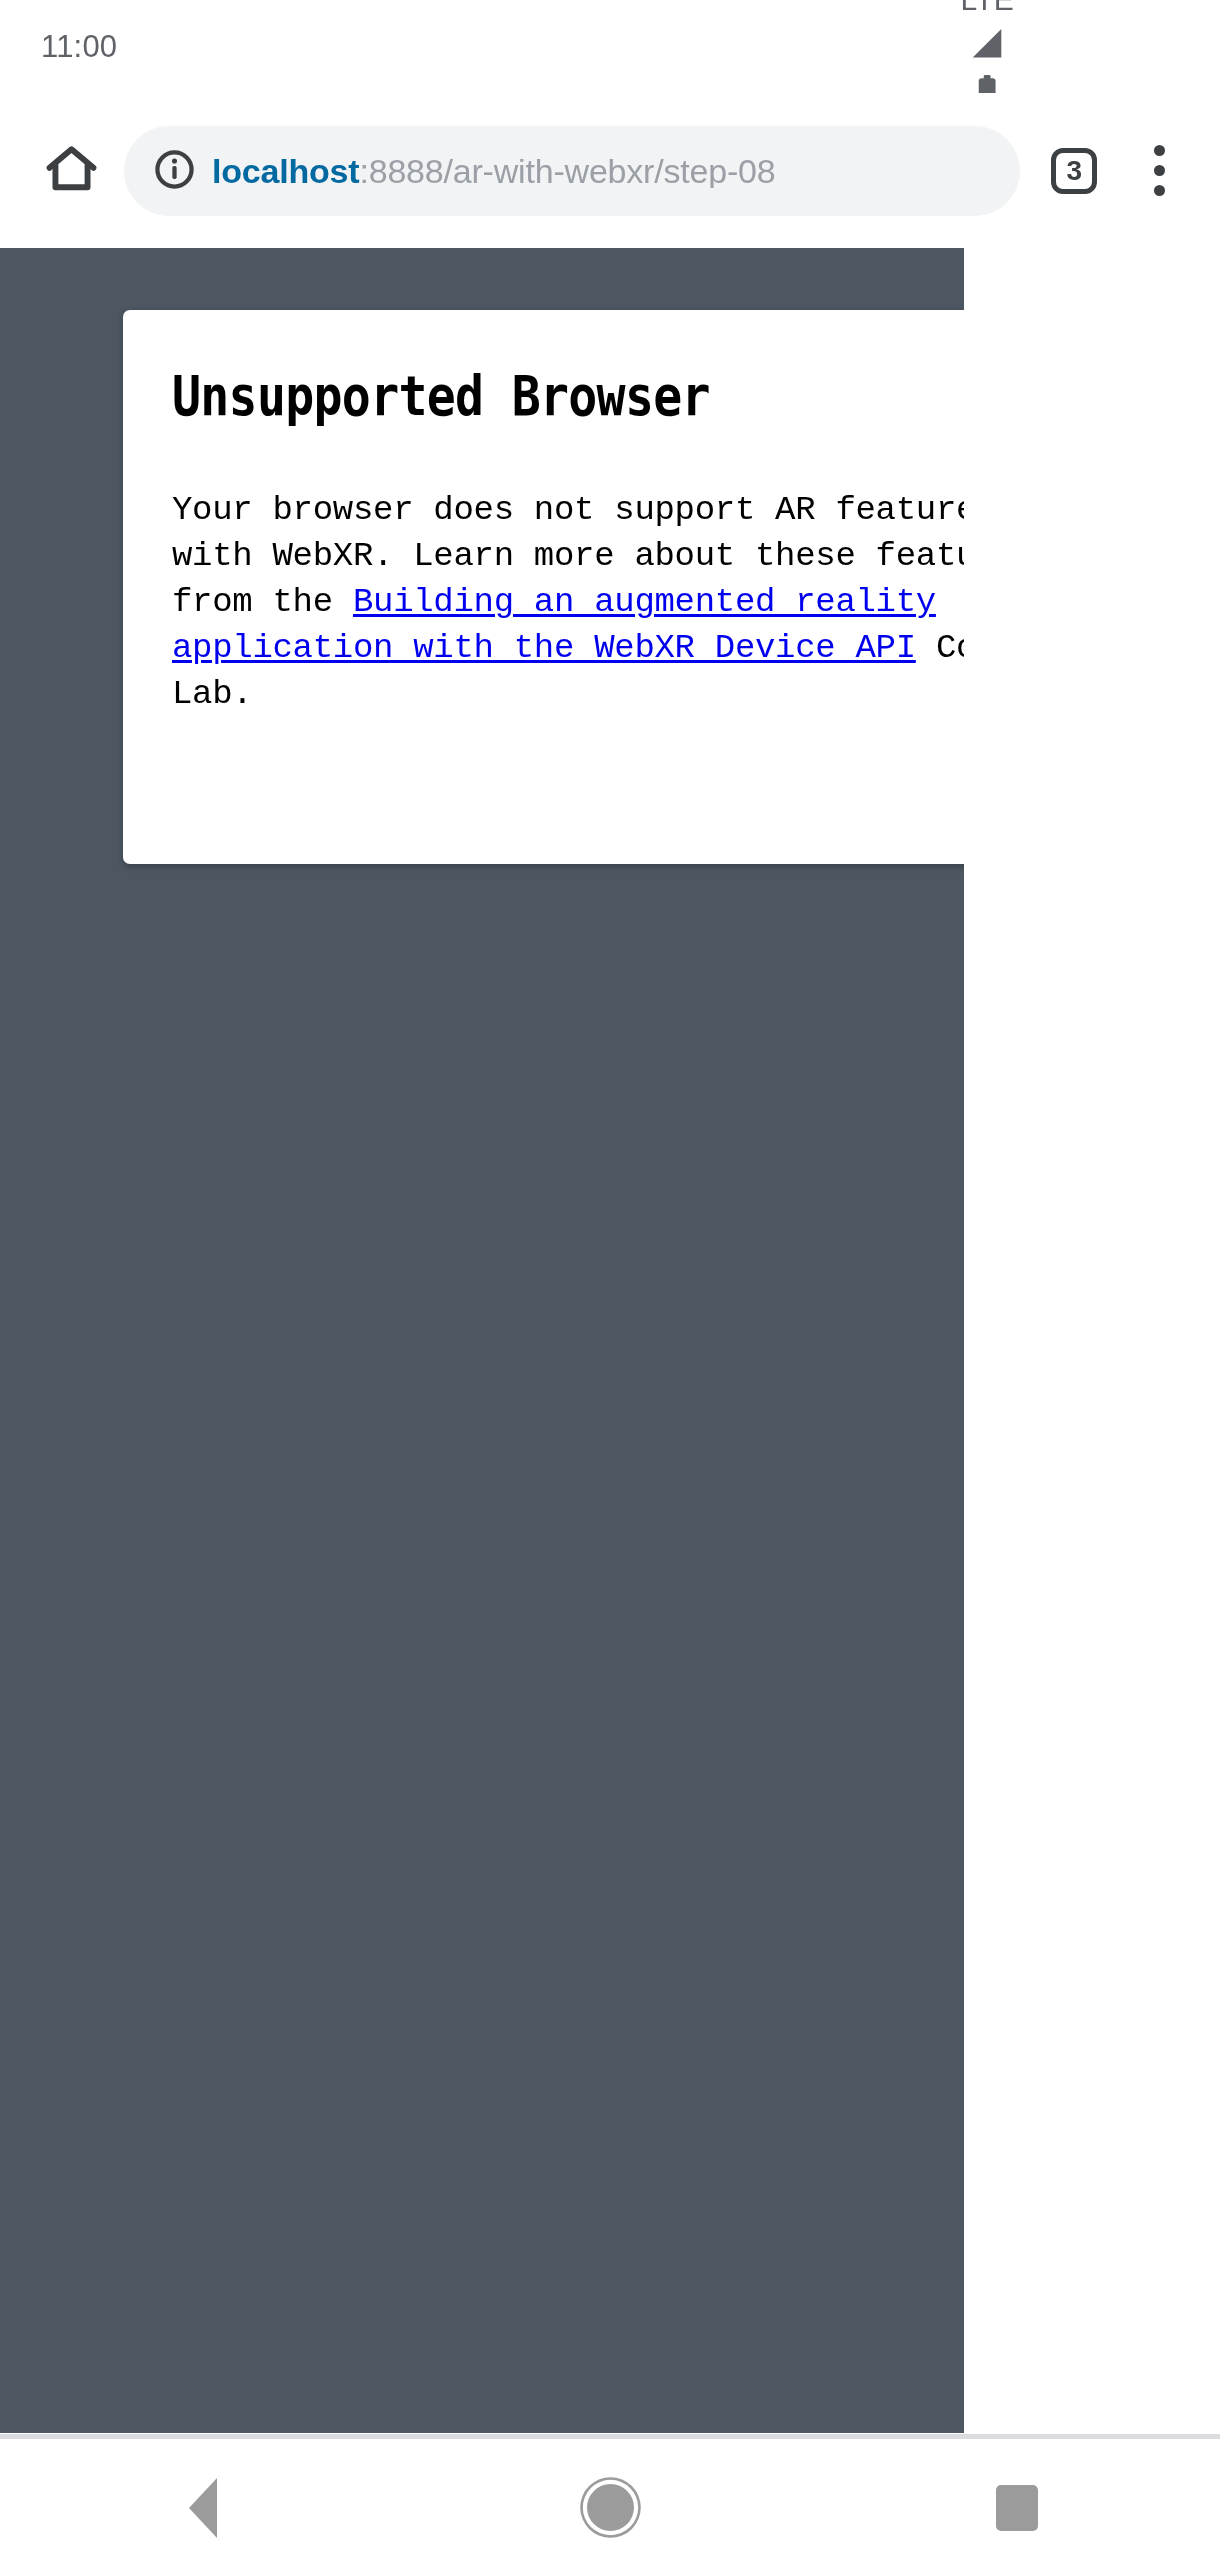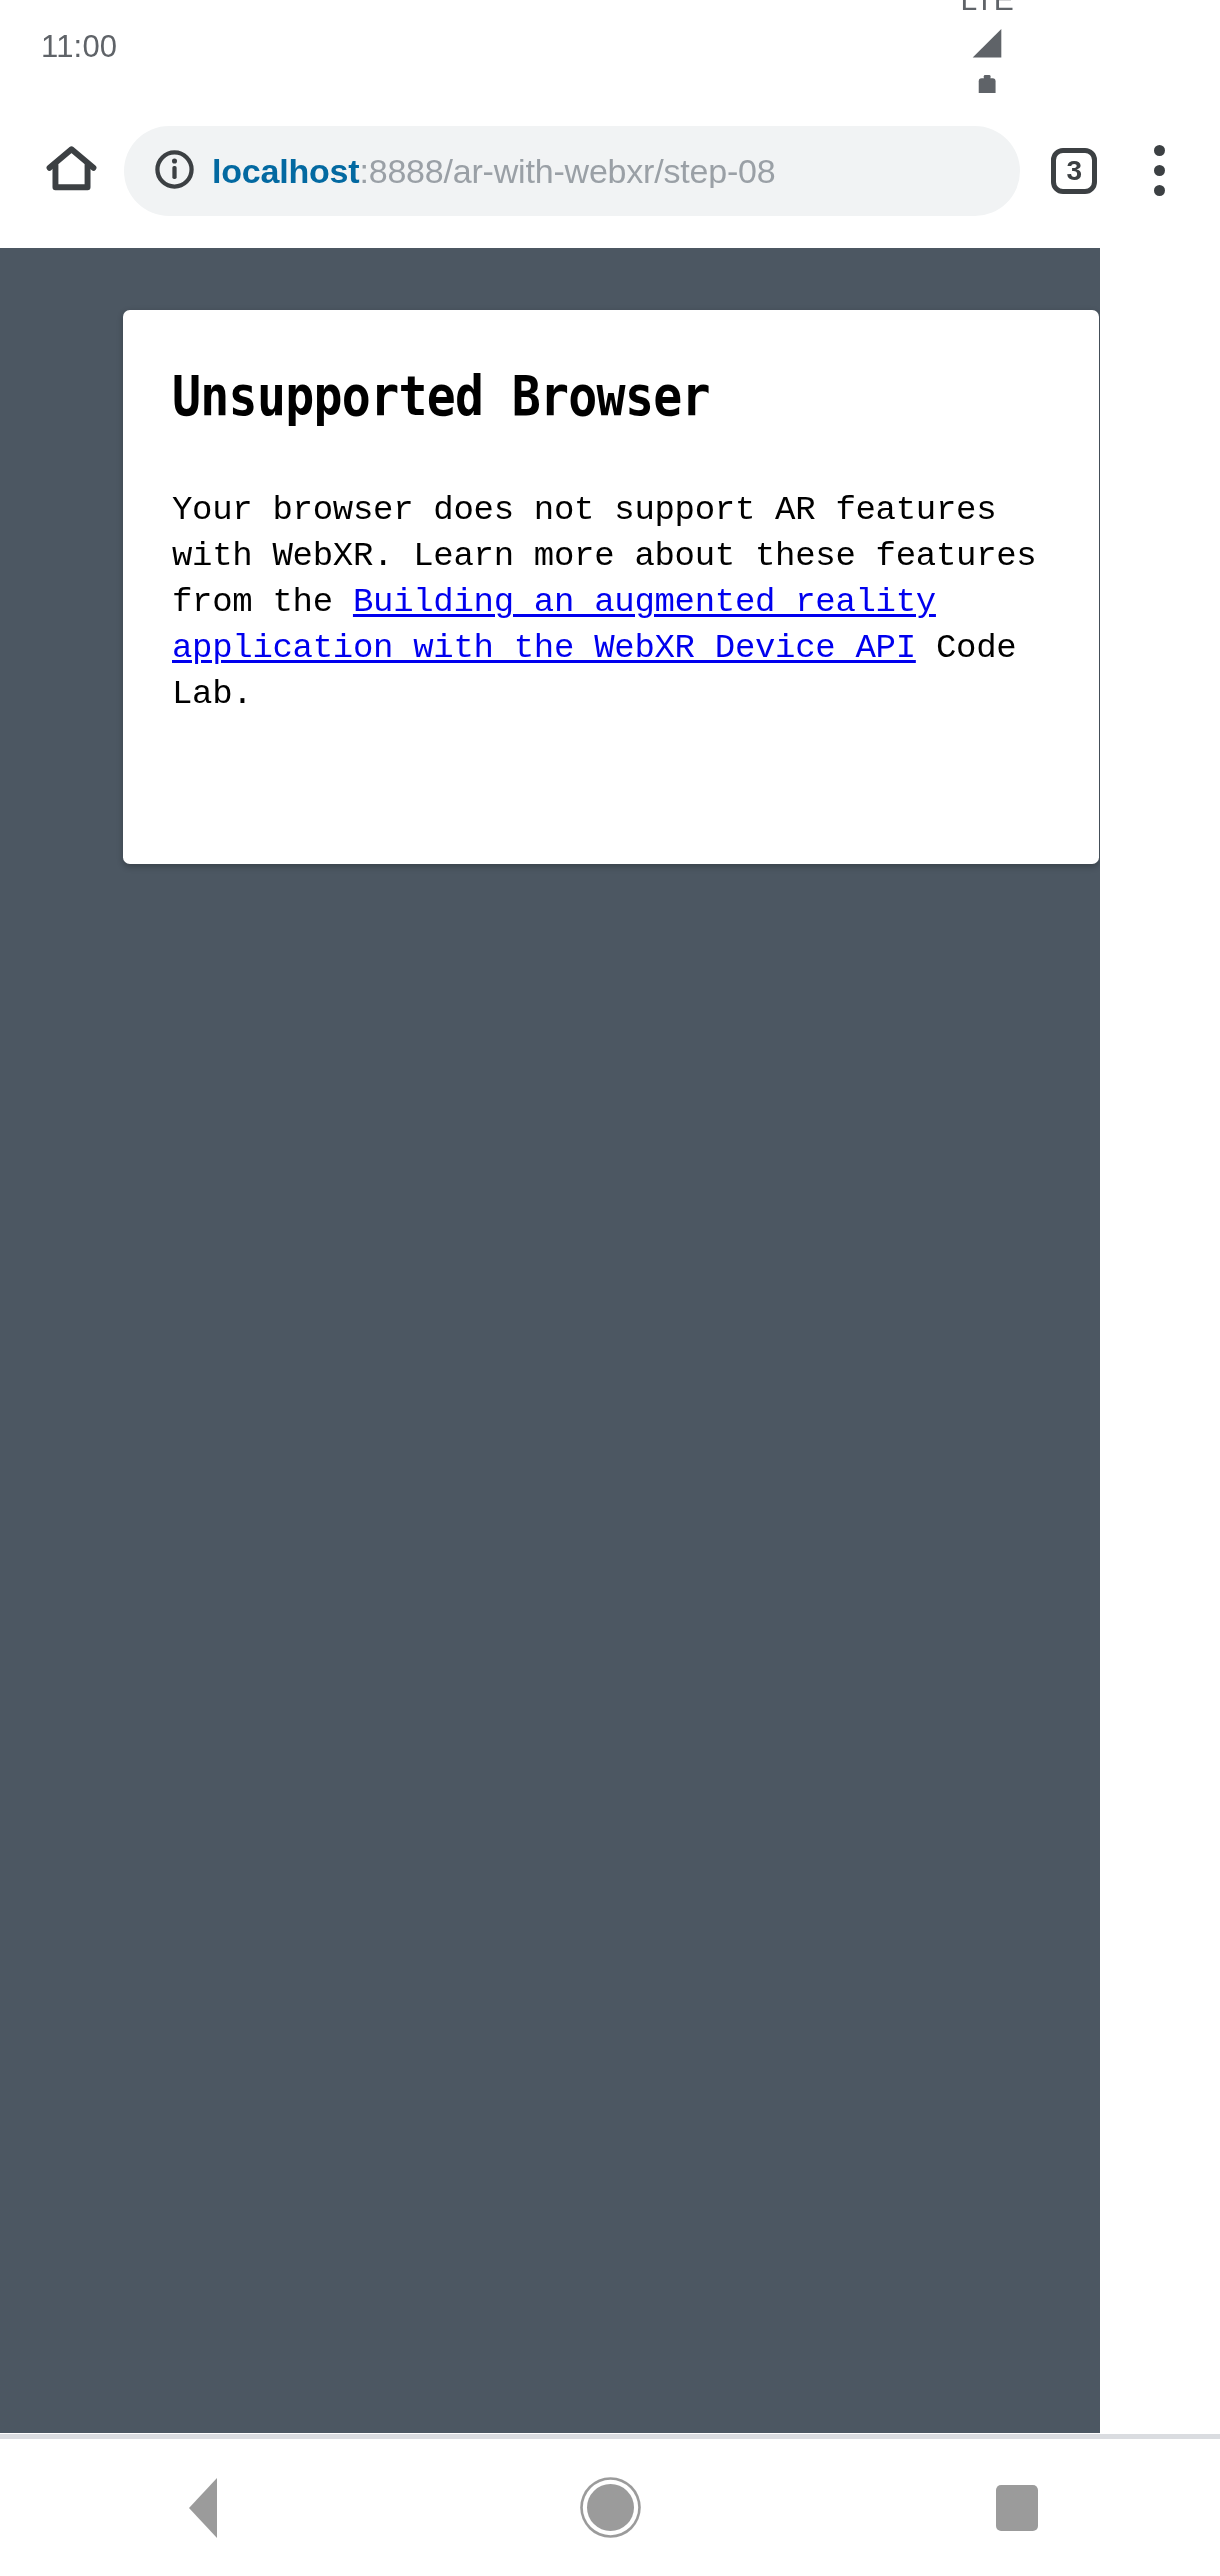--- a/index.html
+++ b/index.html
@@ -144,21 +144,21 @@
     width: 11px;
     height: 11px;
     border-radius: 50%;
     background: #3c4043;
   }
 
   
   #page-content {
     position: absolute;
     top: 248px; left: 0;
-    width: 1100px;
+    width: 964px;
     height: 2185px;
     background: #4c5762;
     overflow: hidden;
   }
 
   #info-card {
     position: absolute;
     top: 62px;
     left: 123px;
     width: 976px;

